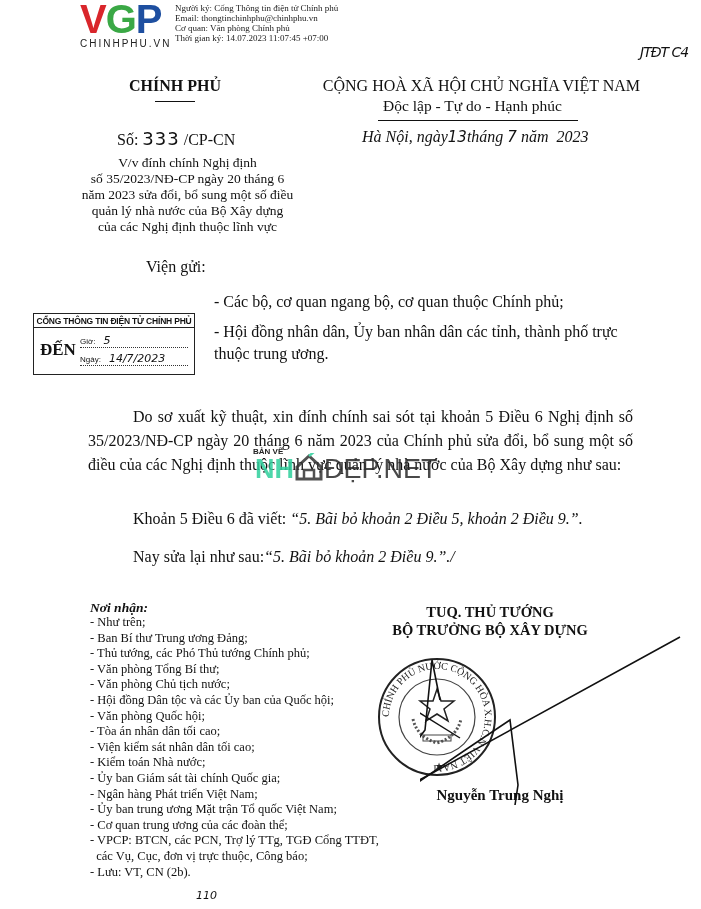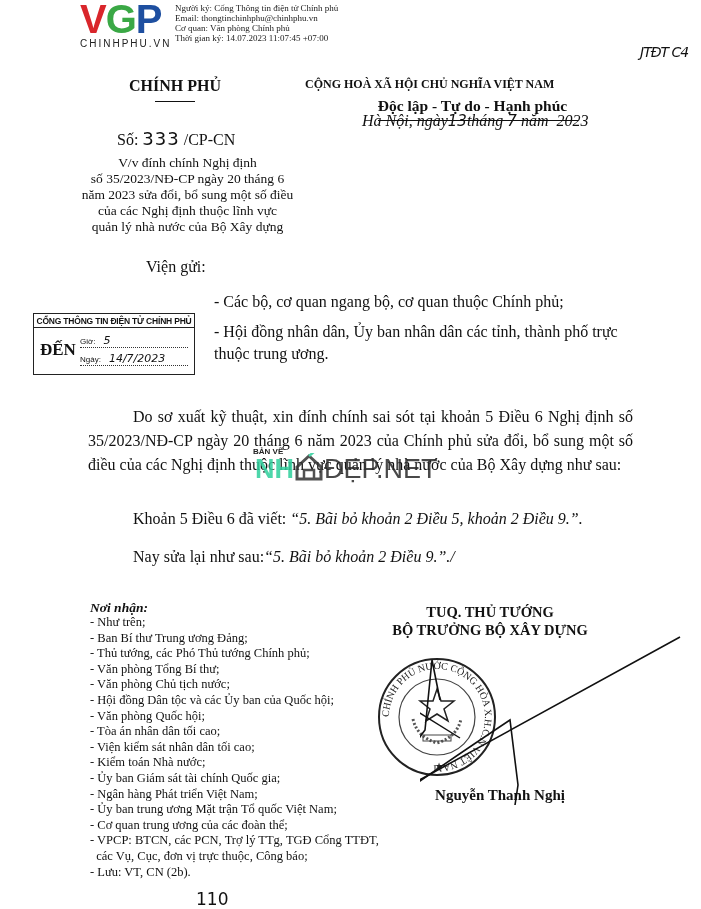--- a/index.html
+++ b/index.html
@@ -21,24 +21,24 @@
   .handwrite-top { left: 640px; top: 44px; font-family: "DejaVu Sans", sans-serif; font-style: italic; font-size: 14px; letter-spacing: -1px; }
 
   
   .org-name { left: 100px; top: 77px; width: 150px; text-align: center; font-weight: bold; font-size: 16px; }
   .org-rule { left: 155px; top: 101px; width: 40px; height: 1px; background: #111; }
   .doc-number { left: 117px; top: 128px; font-size: 16px; }
   .doc-number .num { font-family: "DejaVu Sans", sans-serif; font-size: 18px; letter-spacing: 1px; margin: 0 4px; }
   .subject { left: 80px; top: 155px; width: 215px; text-align: center; font-size: 13.5px; line-height: 16px; }
 
   
-  .national { left: 305px; top: 77px; width: 335px; text-align: left; font-weight: bold; font-size: 12px; }
-  .motto { left: 305px; top: 97px; width: 335px; text-align: center; font-weight: bold; font-size: 15.5px; }
+  .national { left: 305px; top: 77px; width: 335px; text-align: right; font-weight: normal; font-size: 16px; }
+  .motto { left: 305px; top: 97px; width: 335px; text-align: center; font-weight: normal; font-size: 15.5px; }
   .motto-rule { left: 378px; top: 120px; width: 200px; height: 1px; background: #111; }
-  .date-line { left: 362px; top: 112px; font-style: italic; font-size: 16px; }
+  .date-line { left: 362px; top: 128px; font-style: italic; font-size: 16px; }
   .date-line .hw { font-family: "DejaVu Sans", sans-serif; font-style: italic; font-size: 15px; }
 
   
   .greeting { left: 146px; top: 258px; font-size: 16px; }
   .recip { left: 214px; font-size: 16px; line-height: 22px; width: 420px; }
 
   
   .stamp { left: 33px; top: 313px; width: 160px; height: 60px; border: 1.5px solid #222; }
   .stamp-title { font-family: "Liberation Sans", "DejaVu Sans", sans-serif; font-size: 8.5px; font-weight: bold; text-align: center; border-bottom: 1.5px solid #222; padding: 2px 0 1px; letter-spacing: -0.2px; }
   .stamp-den { position: absolute; left: 6px; top: 26px; font-weight: bold; font-size: 17px; }
@@ -61,21 +61,21 @@
   
   .noi-nhan-title { left: 90px; top: 600px; font-weight: bold; font-style: italic; font-size: 13.5px; }
   .noi-nhan-list { left: 90px; top: 615px; font-size: 12.5px; line-height: 15.6px; margin: 0; padding: 0; list-style: none; width: 290px; }
   .noi-nhan-list li { white-space: pre-wrap; }
 
   
   .sig-title { left: 365px; top: 603px; width: 250px; text-align: center; font-weight: bold; font-size: 14.5px; line-height: 18px; }
   .seal { left: 377px; top: 657px; width: 120px; height: 120px; }
   .signer { left: 380px; top: 787px; width: 240px; text-align: center; font-weight: bold; font-size: 15px; }
   .sig-scrawl { left: 420px; top: 620px; width: 281px; height: 185px; }
-  .initials { left: 196px; top: 889px; font-family: "DejaVu Sans", sans-serif; font-size: 17px; }
+  .initials { left: 196px; top: 889px; font-family: "DejaVu Sans", sans-serif; font-style: italic; font-size: 11px; }
 </style>
 </head>
 <body>
 
 <div class="abs vgp-logo">
   <div class="vgp-letters"><span class="vgp-v">V</span><span class="vgp-g">G</span><span class="vgp-p">P</span></div>
   <div class="vgp-domain">CHINHPHU.VN</div>
 </div>
 
 <div class="abs sign-info">
@@ -89,22 +89,22 @@
 
 <div class="abs org-name">CHÍNH PHỦ</div>
 <div class="abs org-rule"></div>
 <div class="abs doc-number">
   <span>Số:</span><span class="num">333</span><span>/CP-CN</span>
 </div>
 <div class="abs subject">
   <div>V/v đính chính Nghị định</div>
   <div>số 35/2023/NĐ-CP ngày 20 tháng 6</div>
   <div>năm 2023 sửa đổi, bổ sung một số điều</div>
+  <div>quản lý nhà nước của Bộ Xây dựng</div>
   <div>của các Nghị định thuộc lĩnh vực</div>
-  <div>quản lý nhà nước của Bộ Xây dựng</div>
 </div>
 
 <div class="abs national">CỘNG HOÀ XÃ HỘI CHỦ NGHĨA VIỆT NAM</div>
 <div class="abs motto">Độc lập - Tự do - Hạnh phúc</div>
 <div class="abs motto-rule"></div>
 <div class="abs date-line">
   <span>Hà Nội, ngày</span><span class="hw">13</span><span>tháng</span> <span class="hw">7</span> <span>năm</span>&nbsp;&nbsp;<span>2023</span>
 </div>
 
 <div class="abs greeting">Viện gửi:</div>
@@ -171,13 +171,13 @@
   <rect x="46" y="78" width="28" height="6" fill="none" stroke="#444" stroke-width="1"></rect>
   <text x="58" y="112" font-size="9" fill="#222">★</text>
 </svg>
 
 <svg class="abs sig-scrawl" viewBox="0 0 281 185">
   <path d="M260 17 L-15 168 Q-25 150 5 110 L12 40 L20 80" fill="none" stroke="#111" stroke-width="1.6"></path>
   <path d="M-10 168 Q30 140 90 100 L98 165 L95 185" fill="none" stroke="#111" stroke-width="1.6"></path>
   <path d="M-5 90 L40 118" fill="none" stroke="#111" stroke-width="1.4"></path>
 </svg>
 
-<div class="abs signer">Nguyễn Thanh Nghị</div>
+<div class="abs signer">Nguyễn Trung Nghị</div>
 
 </body></html>

